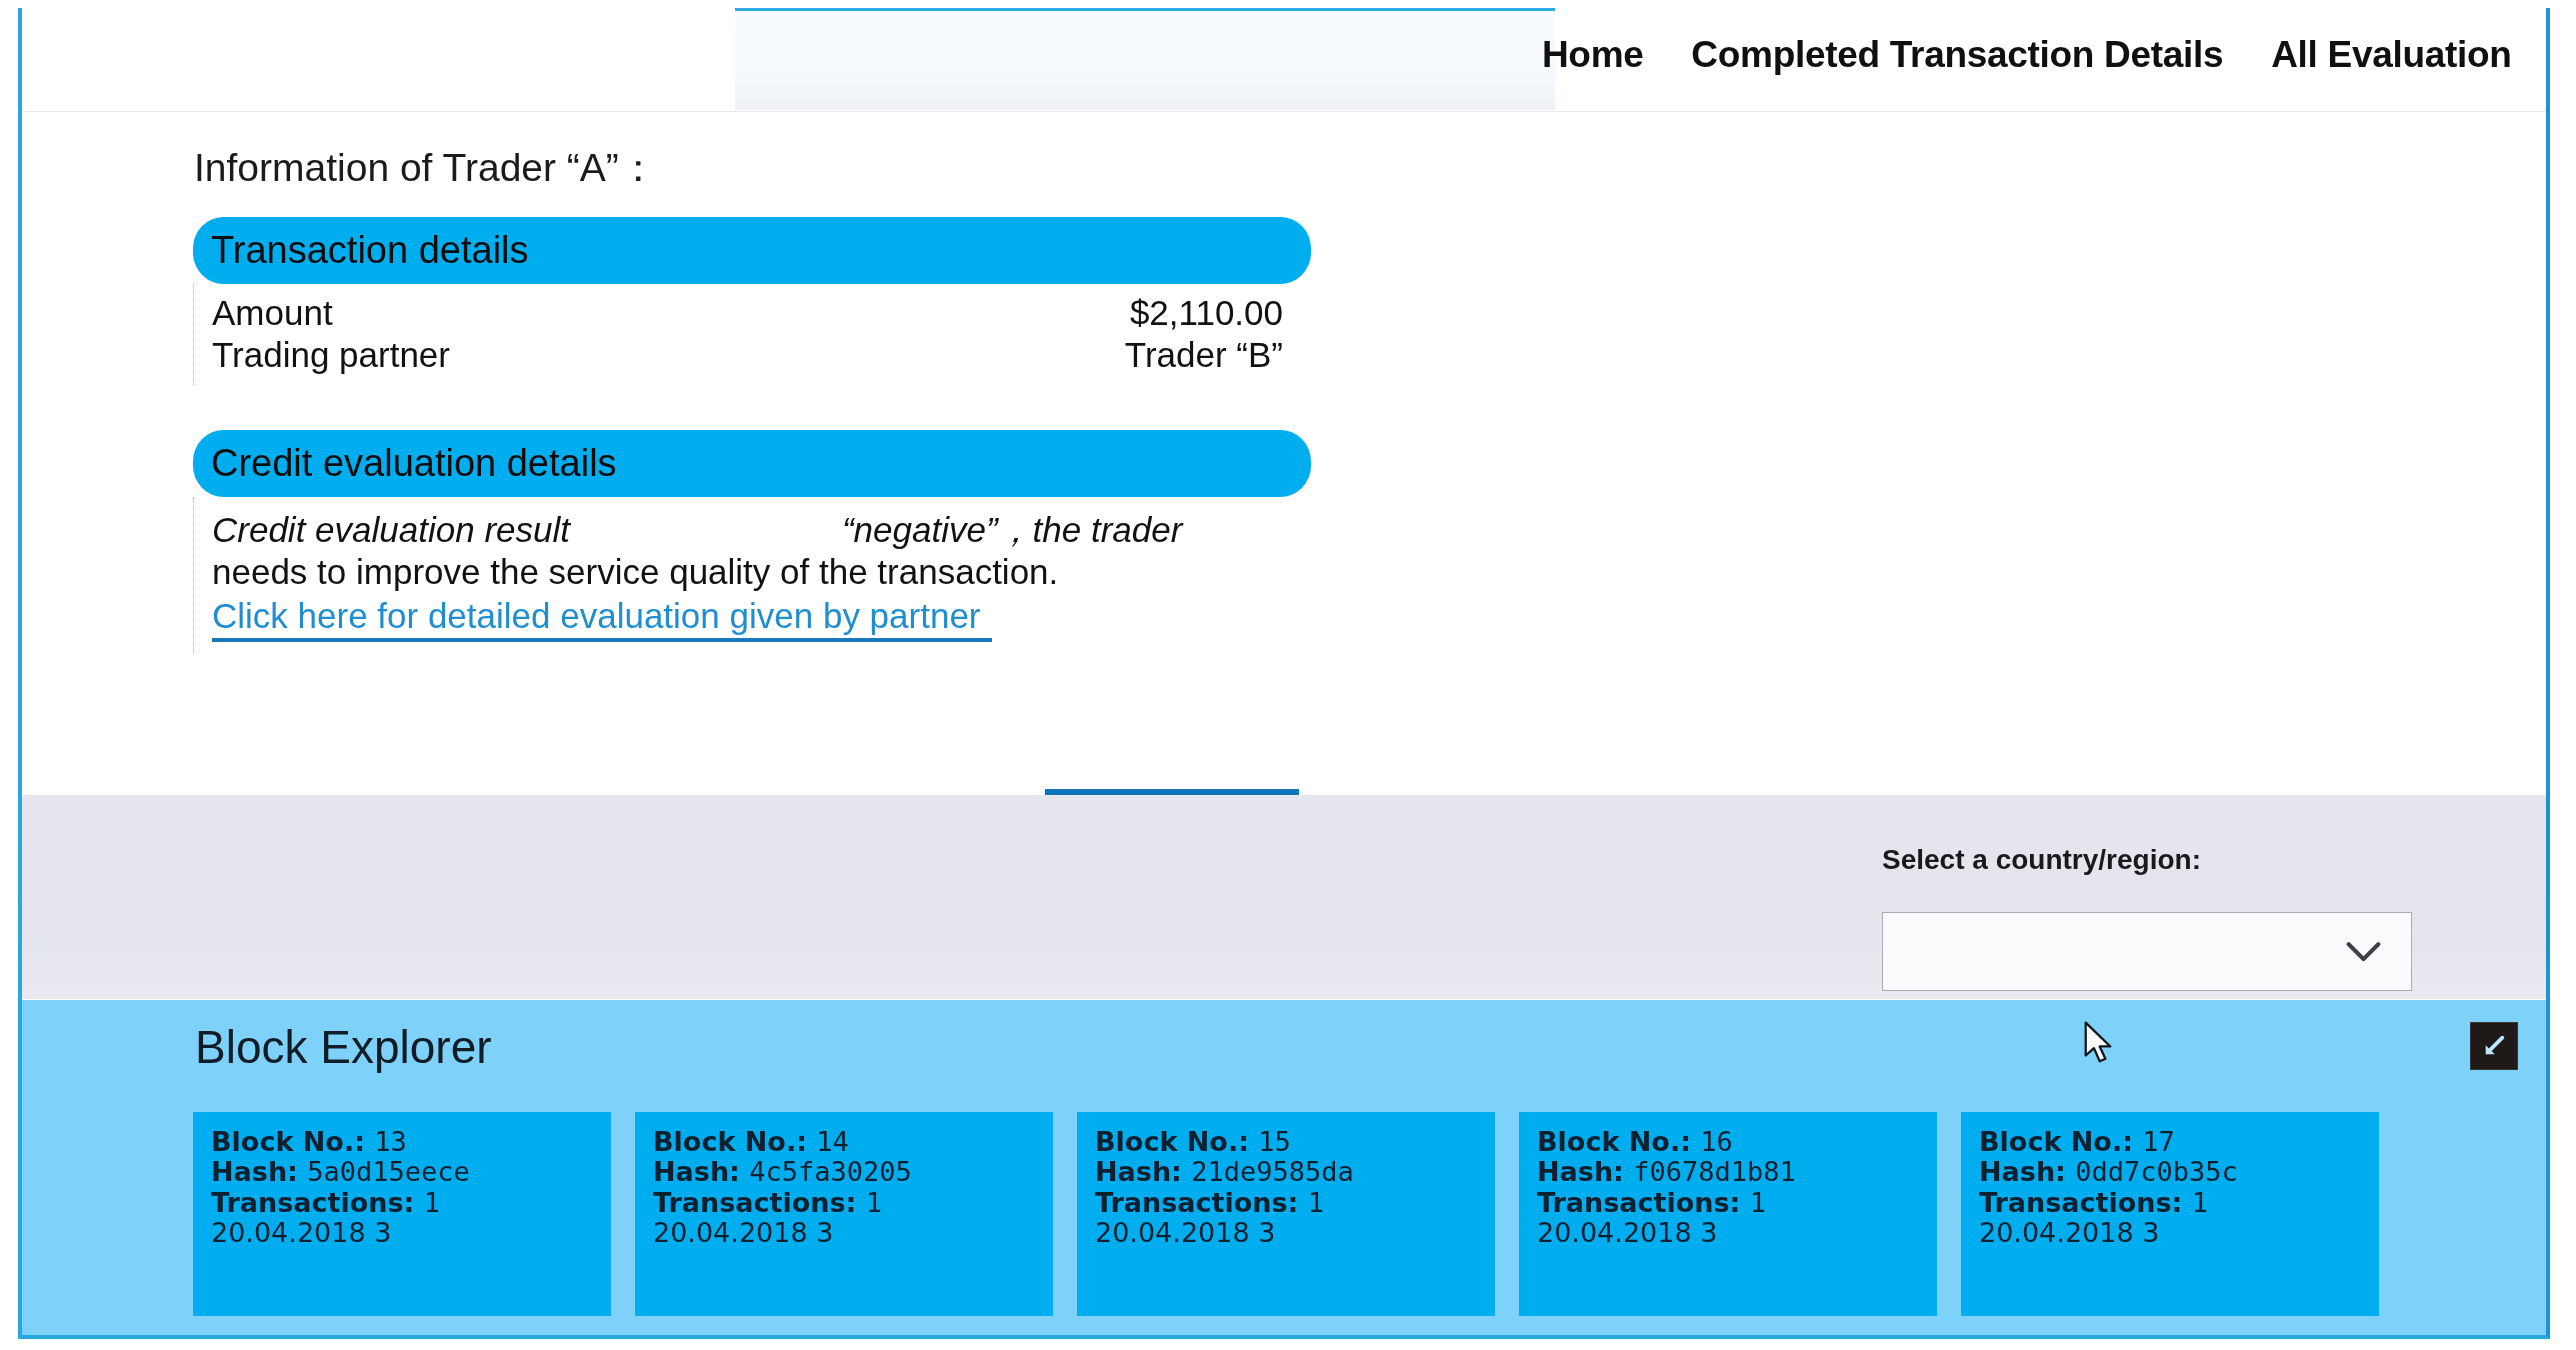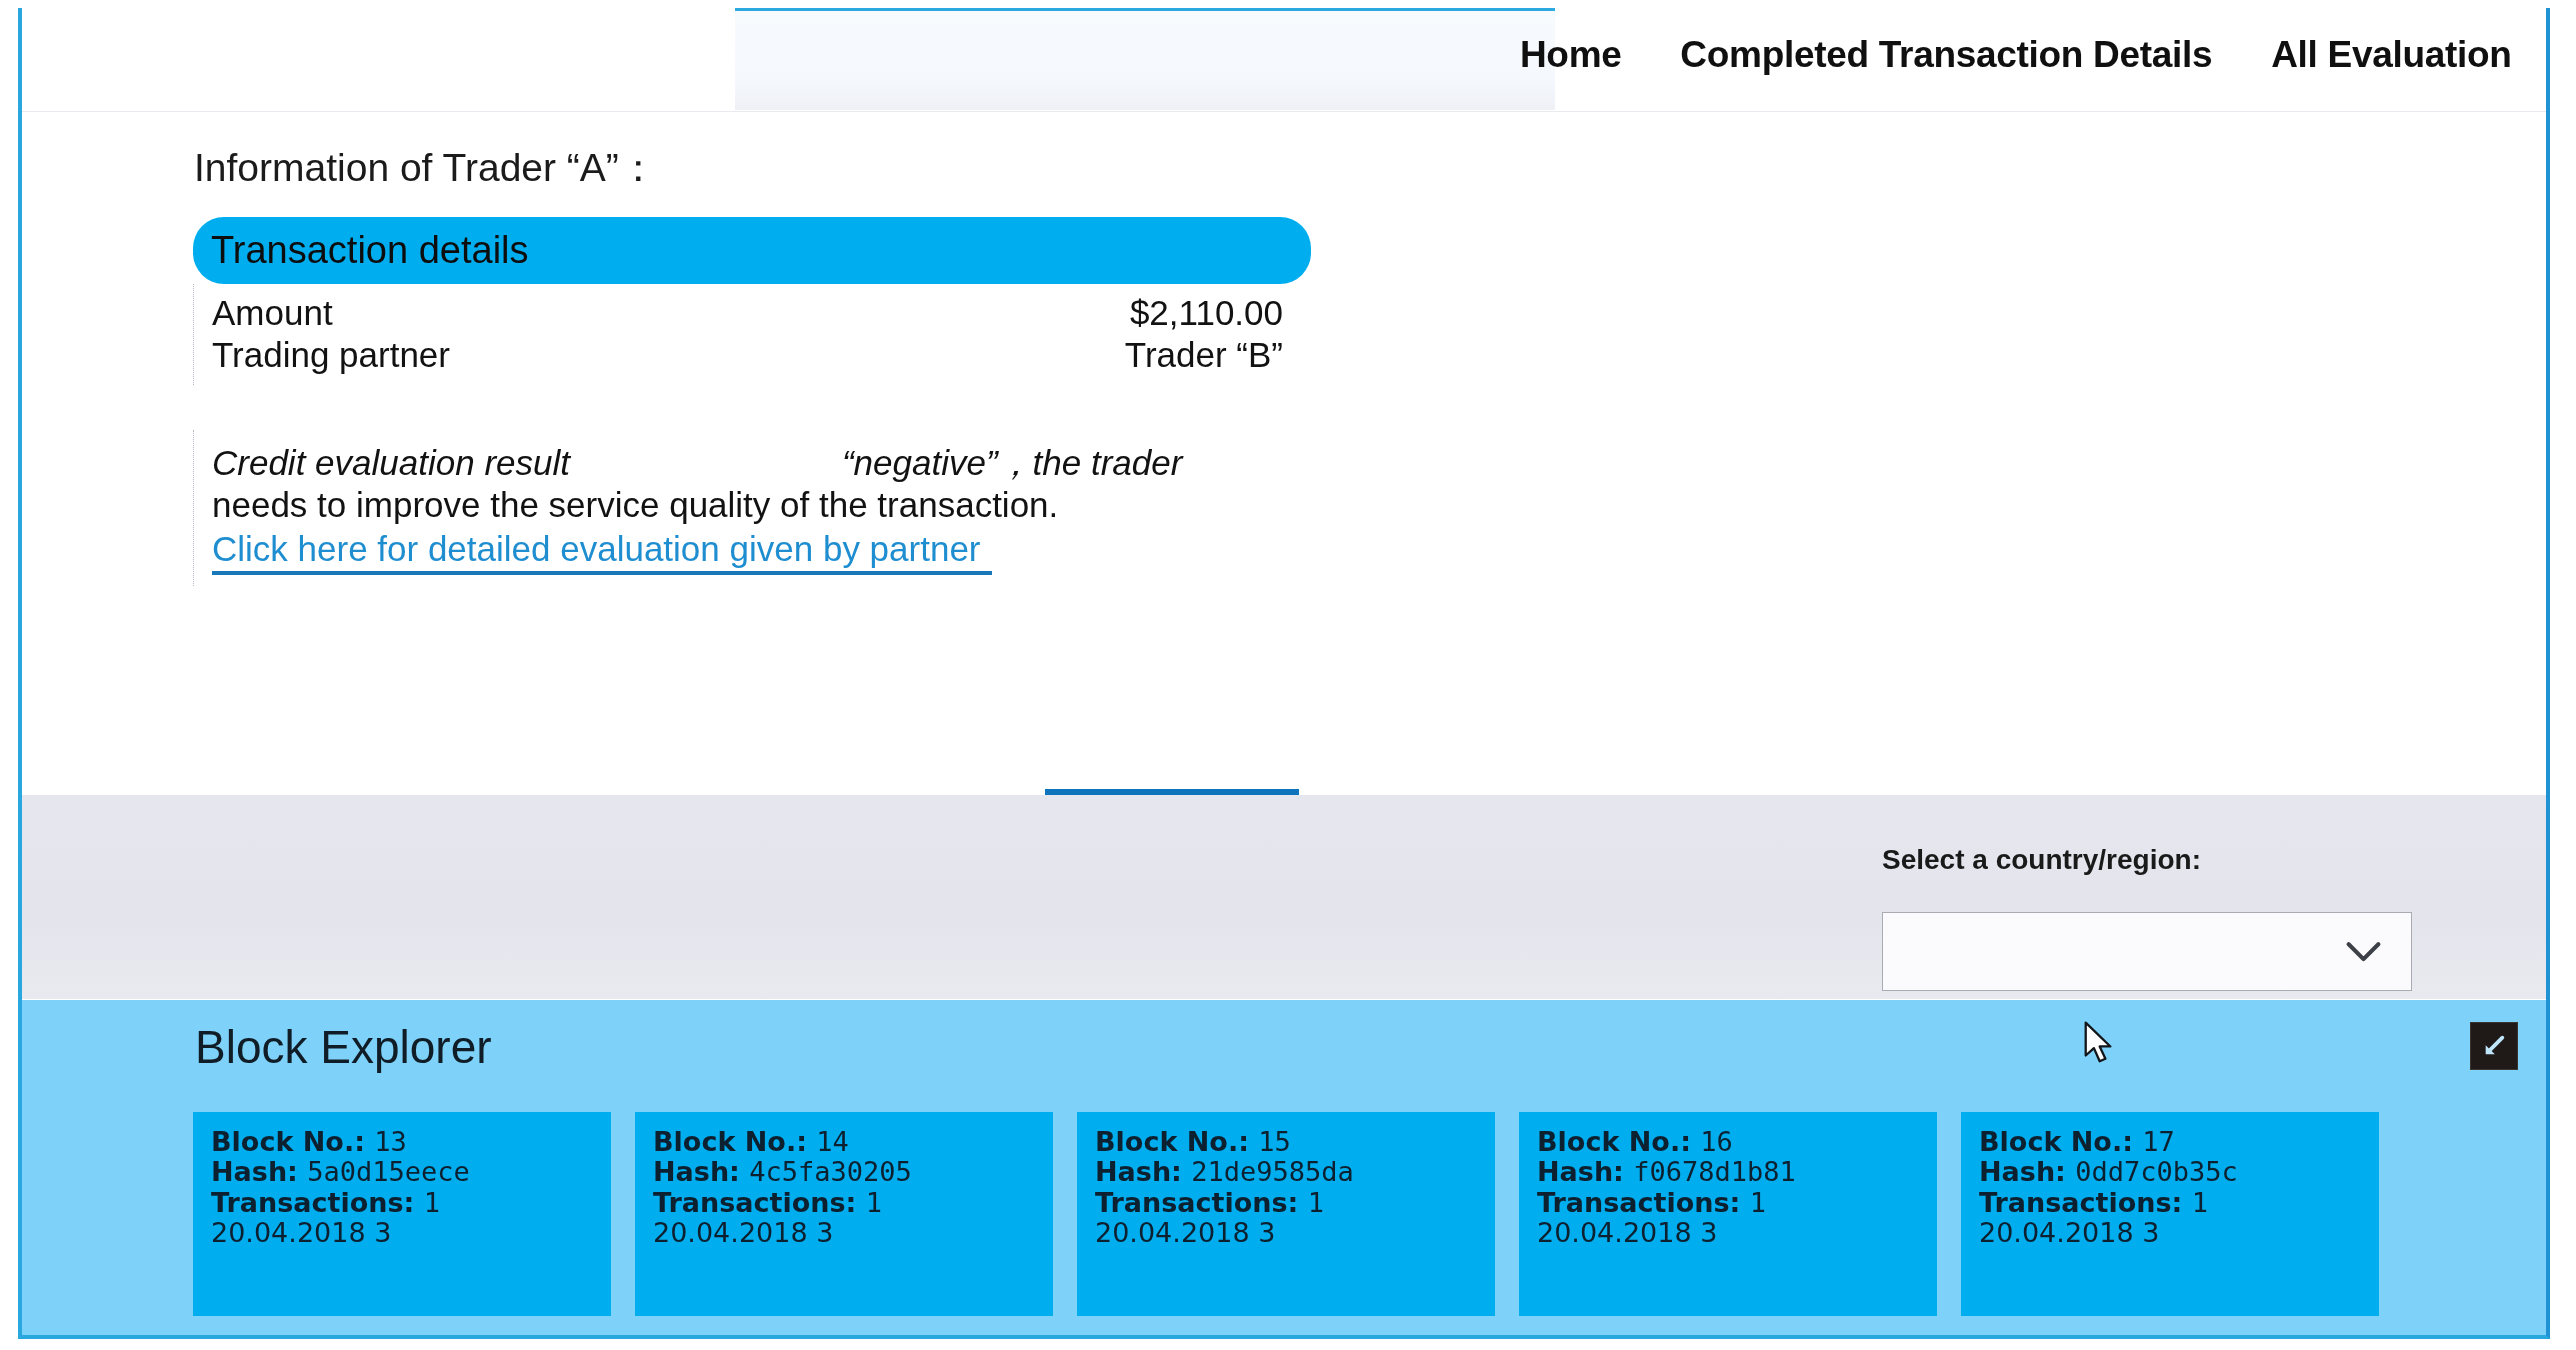--- a/index.html
+++ b/index.html
@@ -60,21 +60,21 @@
     color: #141414;
     letter-spacing: -0.2px;
     white-space: nowrap;
   }
   #nav {
     position: absolute;
     right: 13px;
     top: 26px;
     display: flex;
     align-items: center;
-    gap: 16px;
+    gap: 5px;
     white-space: nowrap;
   }
   .nav-item {
     font-size: 37px;
     font-weight: bold;
     color: #101010;
     padding: 0 21.4px;
     cursor: pointer;
     white-space: nowrap;
     letter-spacing: -0.3px;
@@ -364,20 +364,23 @@
           <span class="kv-val">$2,110.00</span>
         </div>
         <div class="kv-row">
           <span class="kv-key">Trading  partner</span>
           <span class="kv-val">Trader “B”</span>
         </div>
       </div>
     </div>
 
     <div class="card" id="credit-card">
+      <div class="section-header">
+        <span class="section-header-text">Credit evaluation details</span>
+      </div>
       <div class="section-body" id="credit-body">
         <div id="credit-line1">
           <span id="credit-result-label">Credit evaluation result</span>
           <span id="credit-result-spacer"></span>
           <span id="credit-result-value">“negative”，the trader</span>
         </div>
         <div id="credit-line2">needs to improve the service quality of the transaction.</div>
         <div id="credit-link-wrap">
           <a id="credit-link" href="#">Click here for detailed evaluation given by partner</a>
         </div>

